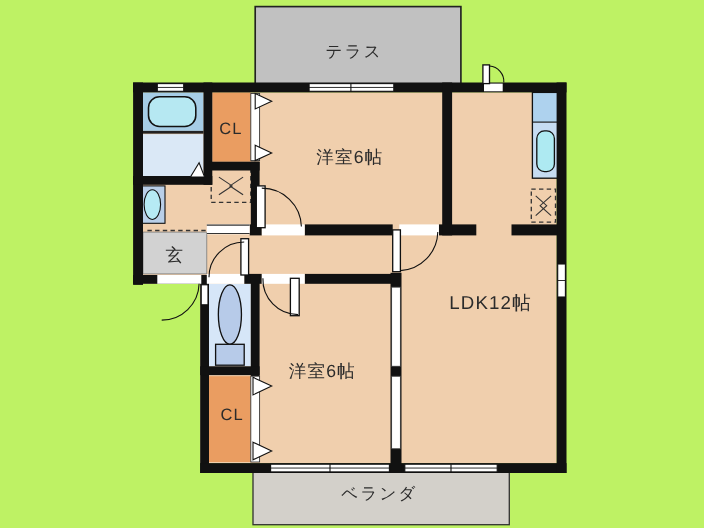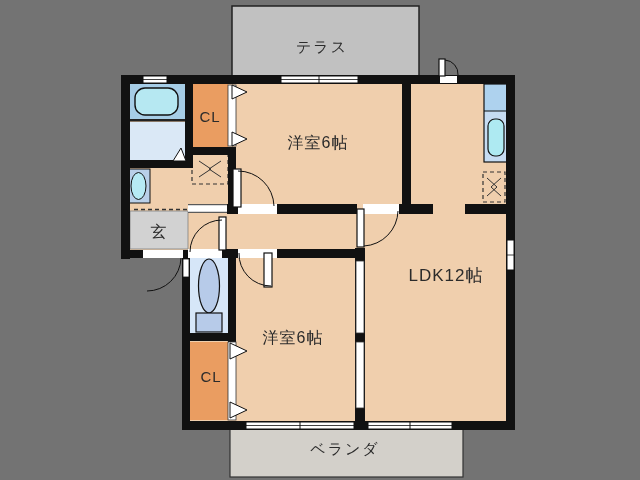--- a/index.html
+++ b/index.html
@@ -1,16 +1,16 @@
 <!DOCTYPE html>
 <html><head>
 <meta charset="utf-8">
 <style>
   html,body{margin:0;padding:0;background:#ffffff;}
-  .stage{position:relative;width:640px;height:480px;background:#737373;overflow:hidden;}
+  .stage{position:relative;width:640px;height:480px;background:#bef264;overflow:hidden;}
   svg{display:block;}
   text{font-family:"Liberation Sans","DejaVu Sans",sans-serif;}
   .room-label{font-size:16px;letter-spacing:1px;}
   .small-label{font-size:15px;letter-spacing:2px;}
   .cl-label{font-size:15px;letter-spacing:1px;}
   .ldk-label{font-size:17px;letter-spacing:1px;}
 </style>
 </head>
 <body>
 

